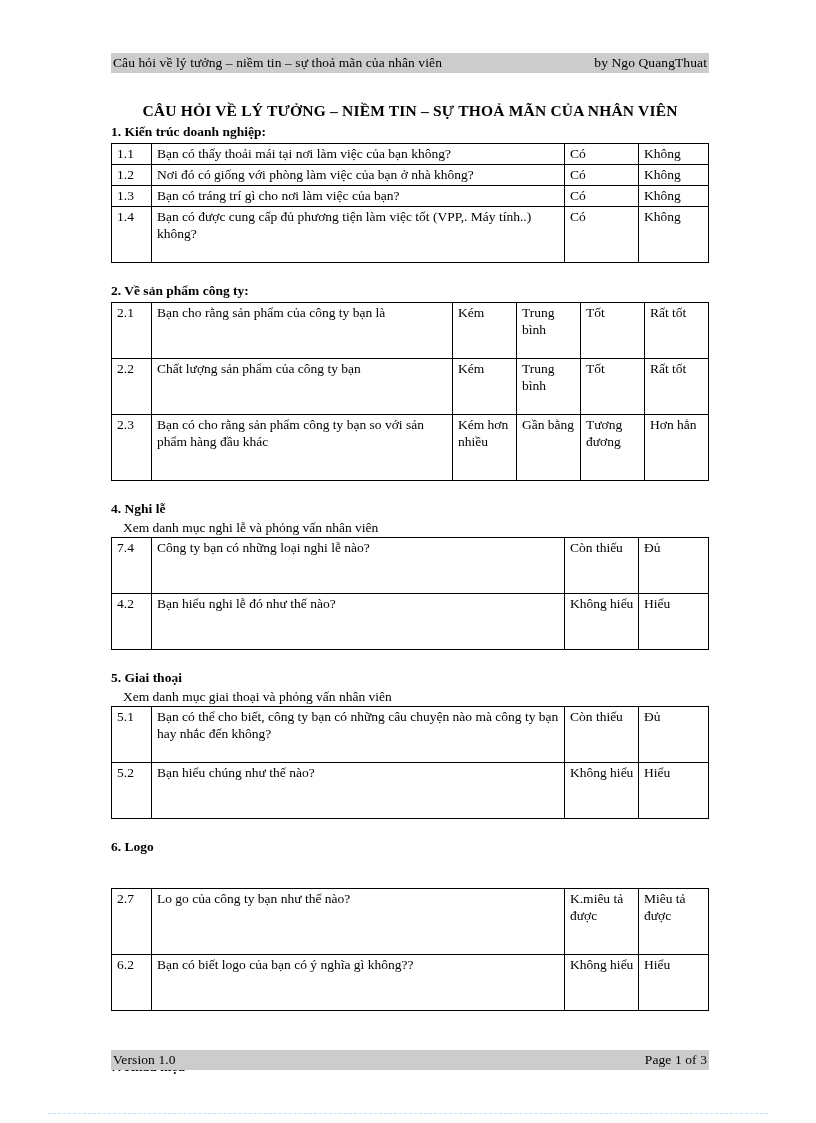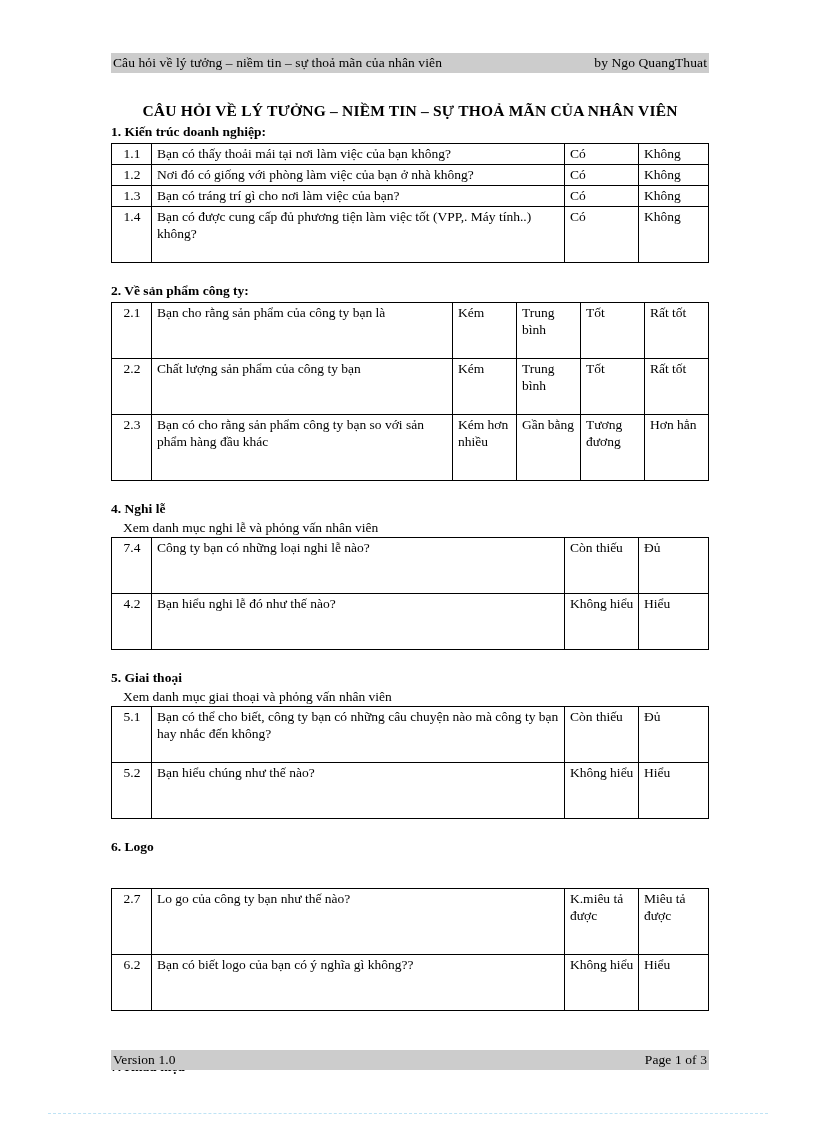--- a/index.html
+++ b/index.html
@@ -90,21 +90,20 @@
   table.q td {
     border: 1px solid #000000;
     font-size: 13.5px;
     line-height: 17px;
     padding: 1px 4px 2px 5px;
     vertical-align: top;
     word-wrap: break-word;
   }
   td.num {
     width: 30px;
-    text-align: center;
     padding-left: 0;
     padding-right: 0;
   }
   td.qtext { }
   td.opt {
     text-align: left;
   }
 
   
   .t2 td.opt      { width: 64px; }

